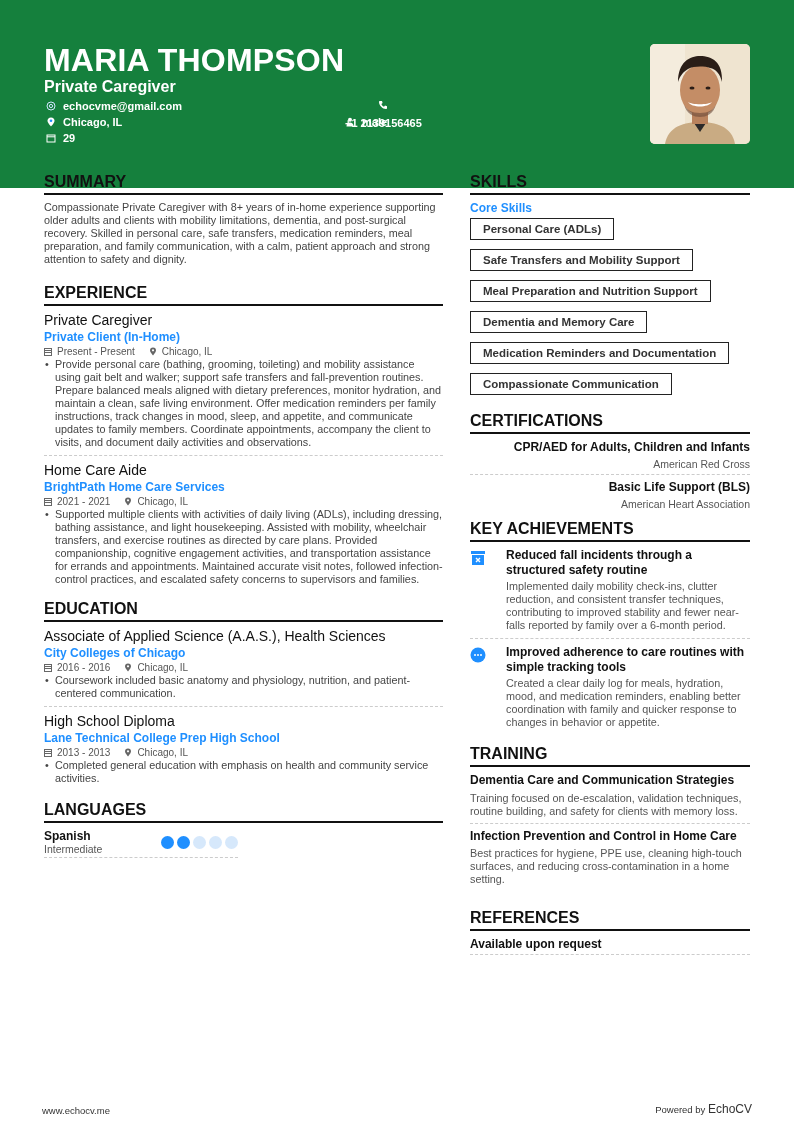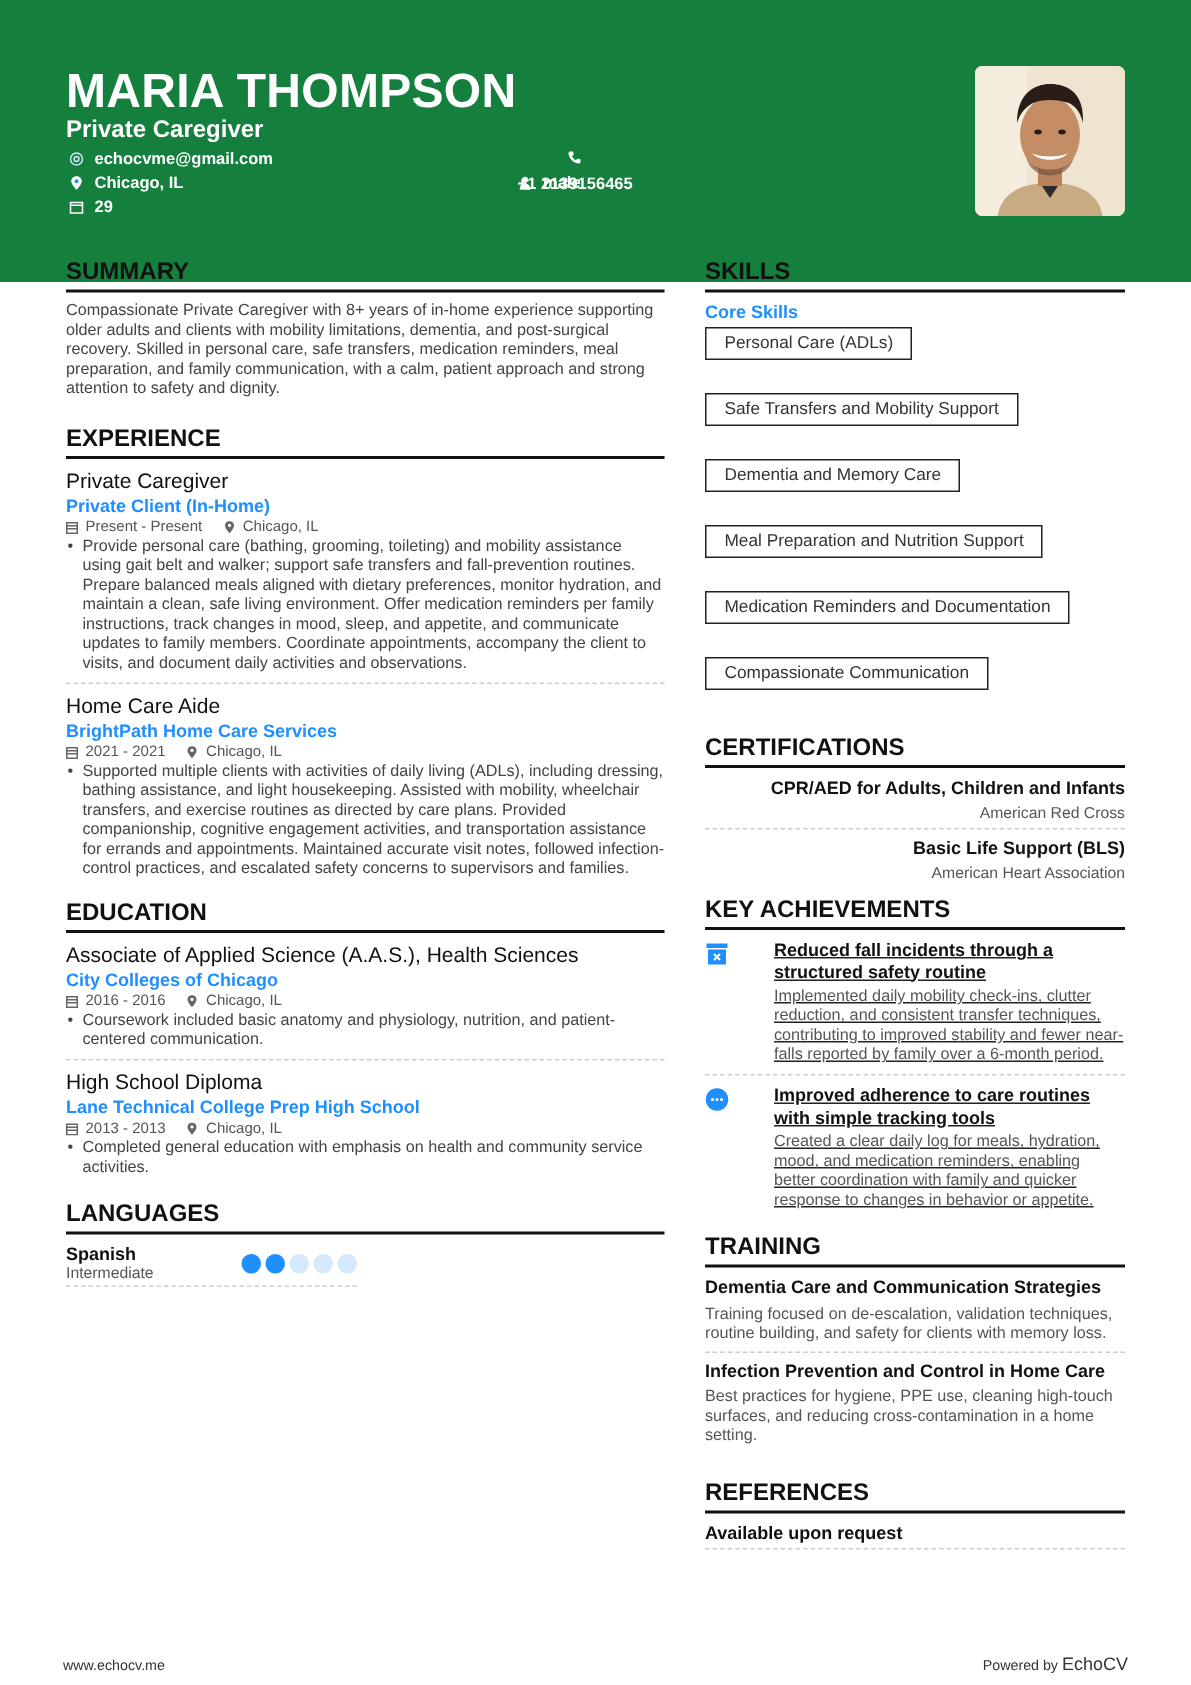--- a/index.html
+++ b/index.html
@@ -24,26 +24,26 @@
     .bullet { font-size: 10.8px; line-height: 13px; color: #444; padding-left: 11px; position: relative; }
     .bullet::before { content: "•"; position: absolute; left: 1px; top: 0; }
     .lang-row { display: flex; gap: 10px; }
     .lang { width: 194px; display: flex; justify-content: space-between; align-items: center; border-bottom: 1px dashed #ccc; padding-bottom: 2px; }
     .lang-name { font-size: 12px; font-weight: 700; color: #111; }
     .lang-level { font-size: 10.5px; color: #555; }
     .dots { display: flex; gap: 3px; }
     .dot { width: 13px; height: 13px; border-radius: 50%; background: #1f8fff; }
     .dot.off { background: #d6e8fb; }
     .sub-title { font-size: 12px; font-weight: 700; color: #1f8fff; margin-bottom: 3px; }
-    .skill { display: inline-block; border: 1px solid #222; padding: 4px 12px; font-size: 11.5px; font-weight: 400; color: #333; margin-bottom: 22px; }
+    .skill { display: inline-block; border: 1px solid #222; padding: 4px 12px; font-size: 11.5px; font-weight: 700; color: #333; margin-bottom: 9px; }
     .cert { border-bottom: 1px dashed #ccc; padding-bottom: 4px; margin-bottom: 5px; text-align: right; }
     .cert:last-child { border-bottom: none; }
     .cert-name { font-size: 12px; font-weight: 700; color: #111; margin-bottom: 4px; }
     .cert-org { font-size: 10.5px; color: #555; }
-    .ach { display: flex; gap: 24px; padding-bottom: 6px; margin-bottom: 6px; border-bottom: 1px dashed #ccc; text-decoration: underline; }
+    .ach { display: flex; gap: 14px; padding-bottom: 6px; margin-bottom: 6px; border-bottom: 1px dashed #ccc; }
     .ach:last-child { border-bottom: none; }
     .ach-icon { width: 22px; padding-top: 2px; flex-shrink: 0; }
     .ach-title { font-size: 12px; font-weight: 700; color: #111; line-height: 14.5px; margin-bottom: 3px; }
     .ach-desc { font-size: 10.8px; color: #555; line-height: 13px; }
     .train { border-bottom: 1px dashed #ccc; padding-bottom: 5px; margin-bottom: 5px; }
     .train:last-child { border-bottom: none; }
     .train-title { font-size: 12px; font-weight: 700; color: #111; line-height: 14.5px; margin-bottom: 4px; }
     .train-desc { font-size: 10.8px; color: #555; line-height: 13px; }
     .ref { font-size: 12px; font-weight: 700; color: #111; border-bottom: 1px dashed #ccc; padding-bottom: 3px; }
     .footer-left { position: absolute; left: 42px; top: 1105px; font-size: 9.5px; color: #333; }
@@ -236,22 +236,22 @@
   </section>
 </div>
 
 <div class="col-right">
   <section>
     <div class="sec-title">SKILLS</div>
     <div class="sub-title">Core Skills</div>
     <div>
       <div><span class="skill">Personal Care (ADLs)</span></div>
       <div><span class="skill">Safe Transfers and Mobility Support</span></div>
+      <div><span class="skill">Meal Preparation and Nutrition Support</span></div>
       <div><span class="skill">Dementia and Memory Care</span></div>
-      <div><span class="skill">Meal Preparation and Nutrition Support</span></div>
       <div><span class="skill">Medication Reminders and Documentation</span></div>
       <div><span class="skill">Compassionate Communication</span></div>
     </div>
   </section>
 
   <section style="margin-top:8px;">
     <div class="sec-title">CERTIFICATIONS</div>
     <div class="cert">
       <div class="cert-name">CPR/AED for Adults, Children and Infants</div>
       <div class="cert-org">American Red Cross</div>

